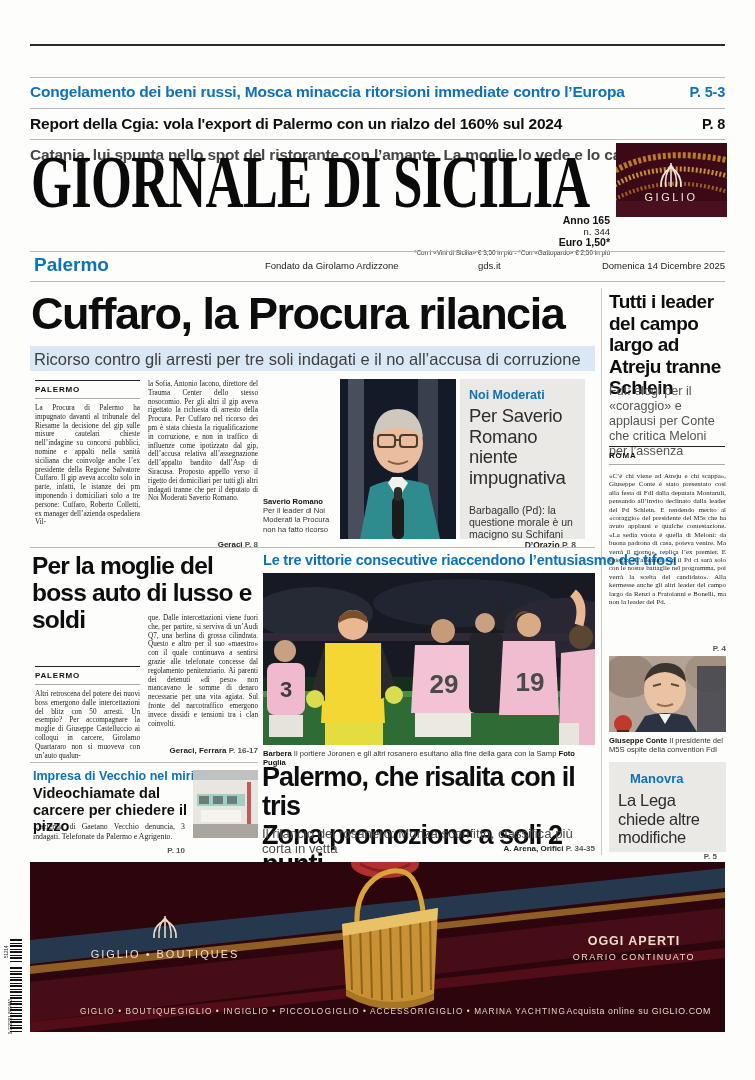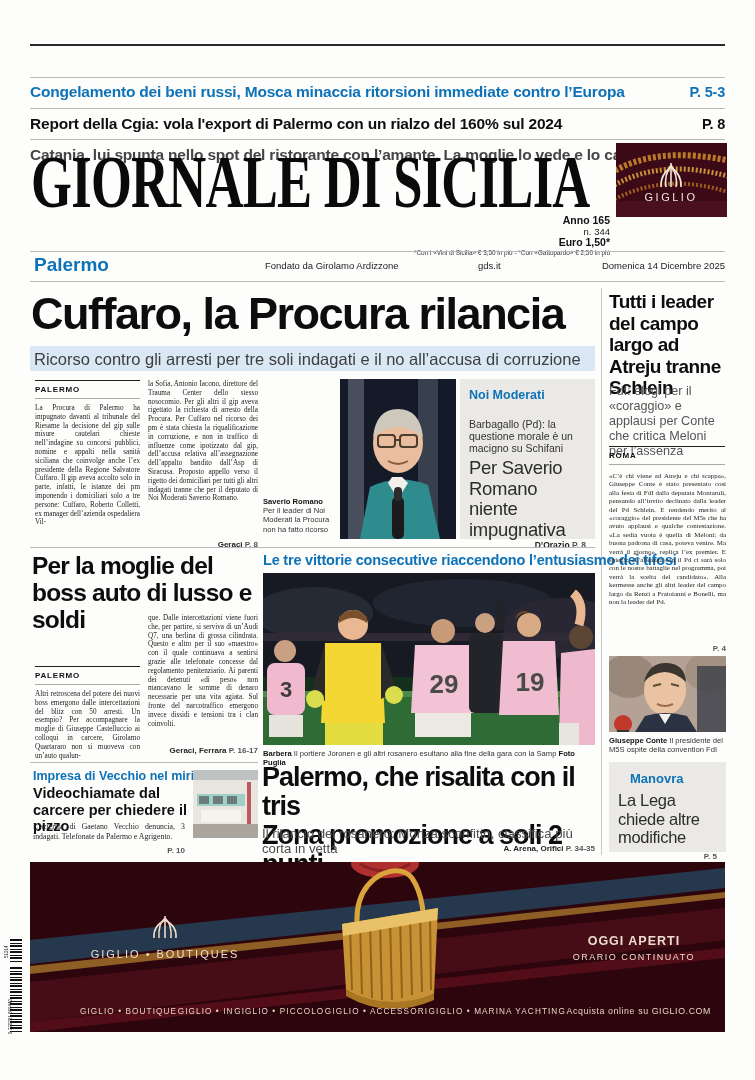--- a/index.html
+++ b/index.html
@@ -136,24 +136,24 @@
         <rect x="38" y="56" width="17" height="12" rx="3"></rect>
         <rect x="60" y="56" width="17" height="12" rx="3"></rect>
         <path d="M55,61 L60,61"></path>
       </g>
       <path d="M48,82 Q58,88 68,82" stroke="#8a5a45" stroke-width="2" fill="none"></path>
       <rect x="52" y="118" width="12" height="42" rx="5" fill="#1b1b1b"></rect>
       <rect x="54" y="108" width="8" height="14" rx="4" fill="#2c2c2c"></rect>
     </svg>
   </div>
 
-  <div class="abs graybox" style="left:460px;top:379px;width:135px;height:160px;">
+  <div class="abs graybox" style="left:460px;top:379px;width:125px;height:160px;">
     <div class="bluekicker" style="font-size:12.5px;">Noi Moderati</div>
+    <div style="font-size:18.5px;line-height:20.5px;color:#2d2d2d;margin-top:4px;letter-spacing:-0.3px;">Per Saverio Romano niente impugnativa</div>
     <div style="font-size:10.5px;line-height:12px;color:#333;margin-top:16px;">Barbagallo (Pd): la questione morale è un macigno su Schifani</div>
-    <div style="font-size:18.5px;line-height:20.5px;color:#2d2d2d;margin-top:4px;letter-spacing:-0.3px;">Per Saverio Romano niente impugnativa</div>
     <div class="byline" style="font-size:8.5px;">
       <span class="nm">D’Orazio</span>
       <span class="pg">P. 8</span>
     </div>
   </div>
 
   <div class="rule" style="left:30px;top:547px;width:565px;"></div>
 
   <div class="abs" style="left:32px;top:552px;width:232px;font-size:24.5px;line-height:27px;font-weight:bold;letter-spacing:-0.8px;color:#0d0d0d;">Per la moglie del boss auto di lusso e soldi</div>
   <div class="abs kicker" style="left:35px;top:666px;width:105px;">PALERMO</div>

